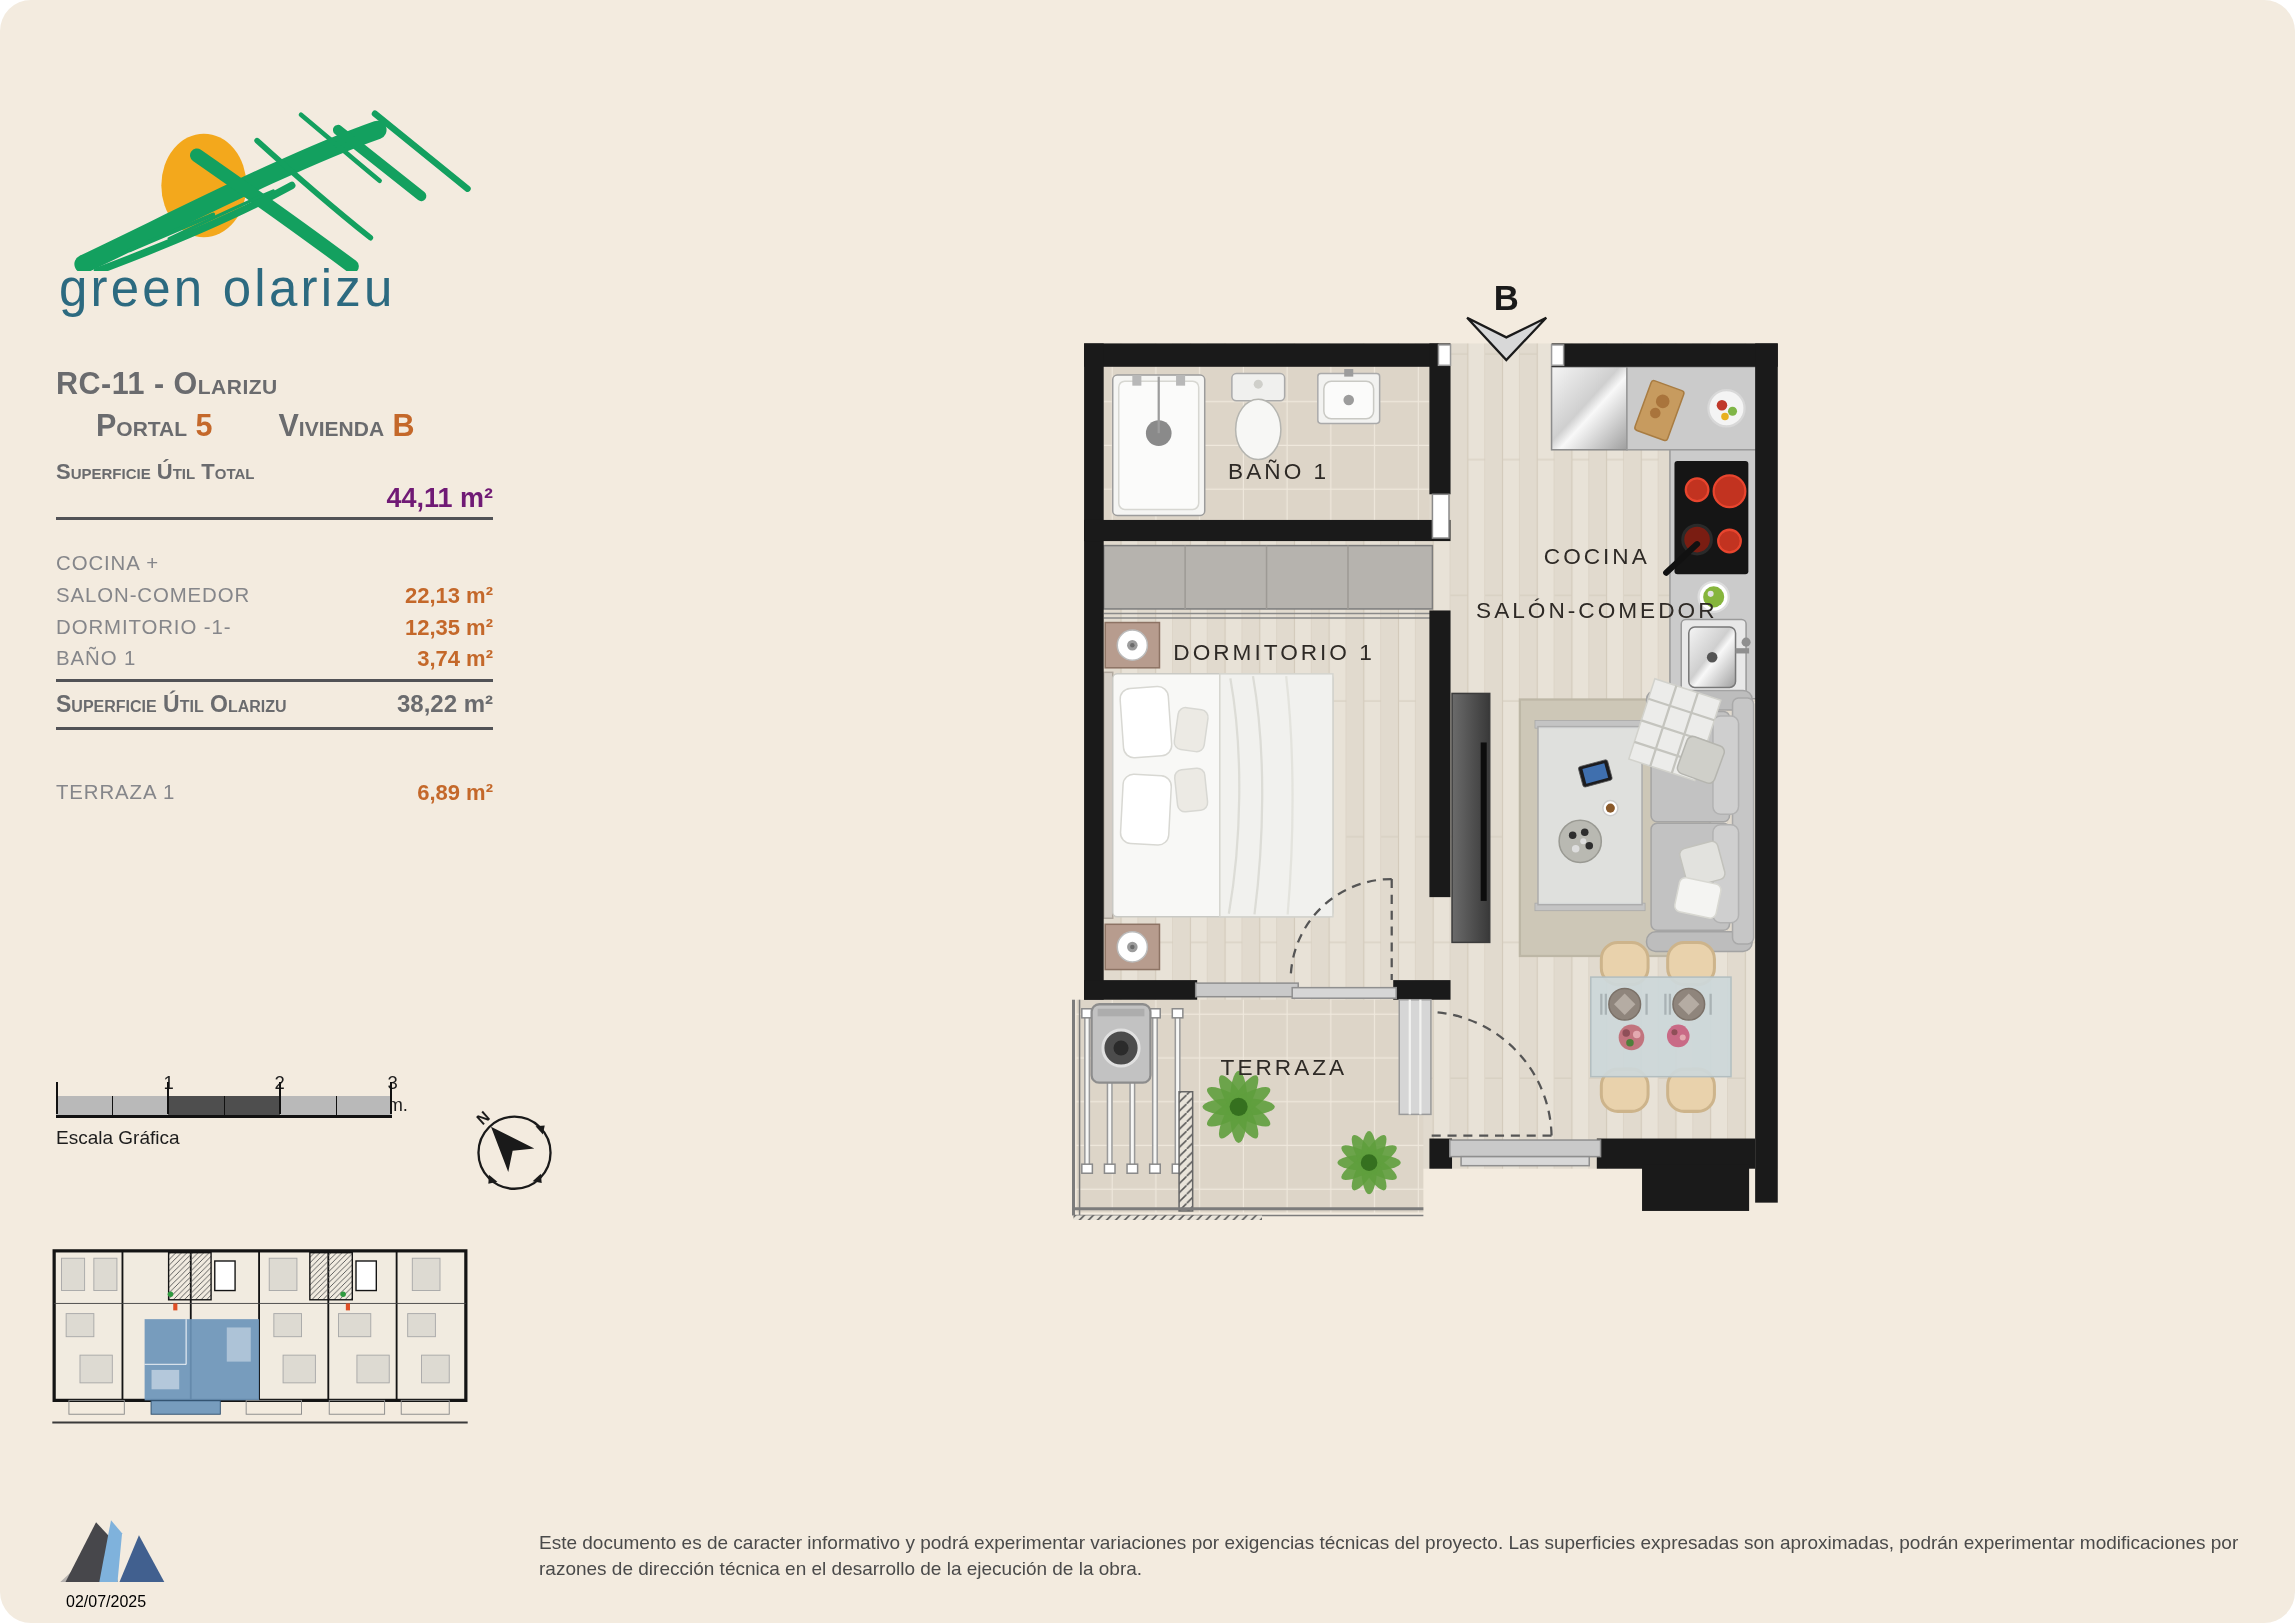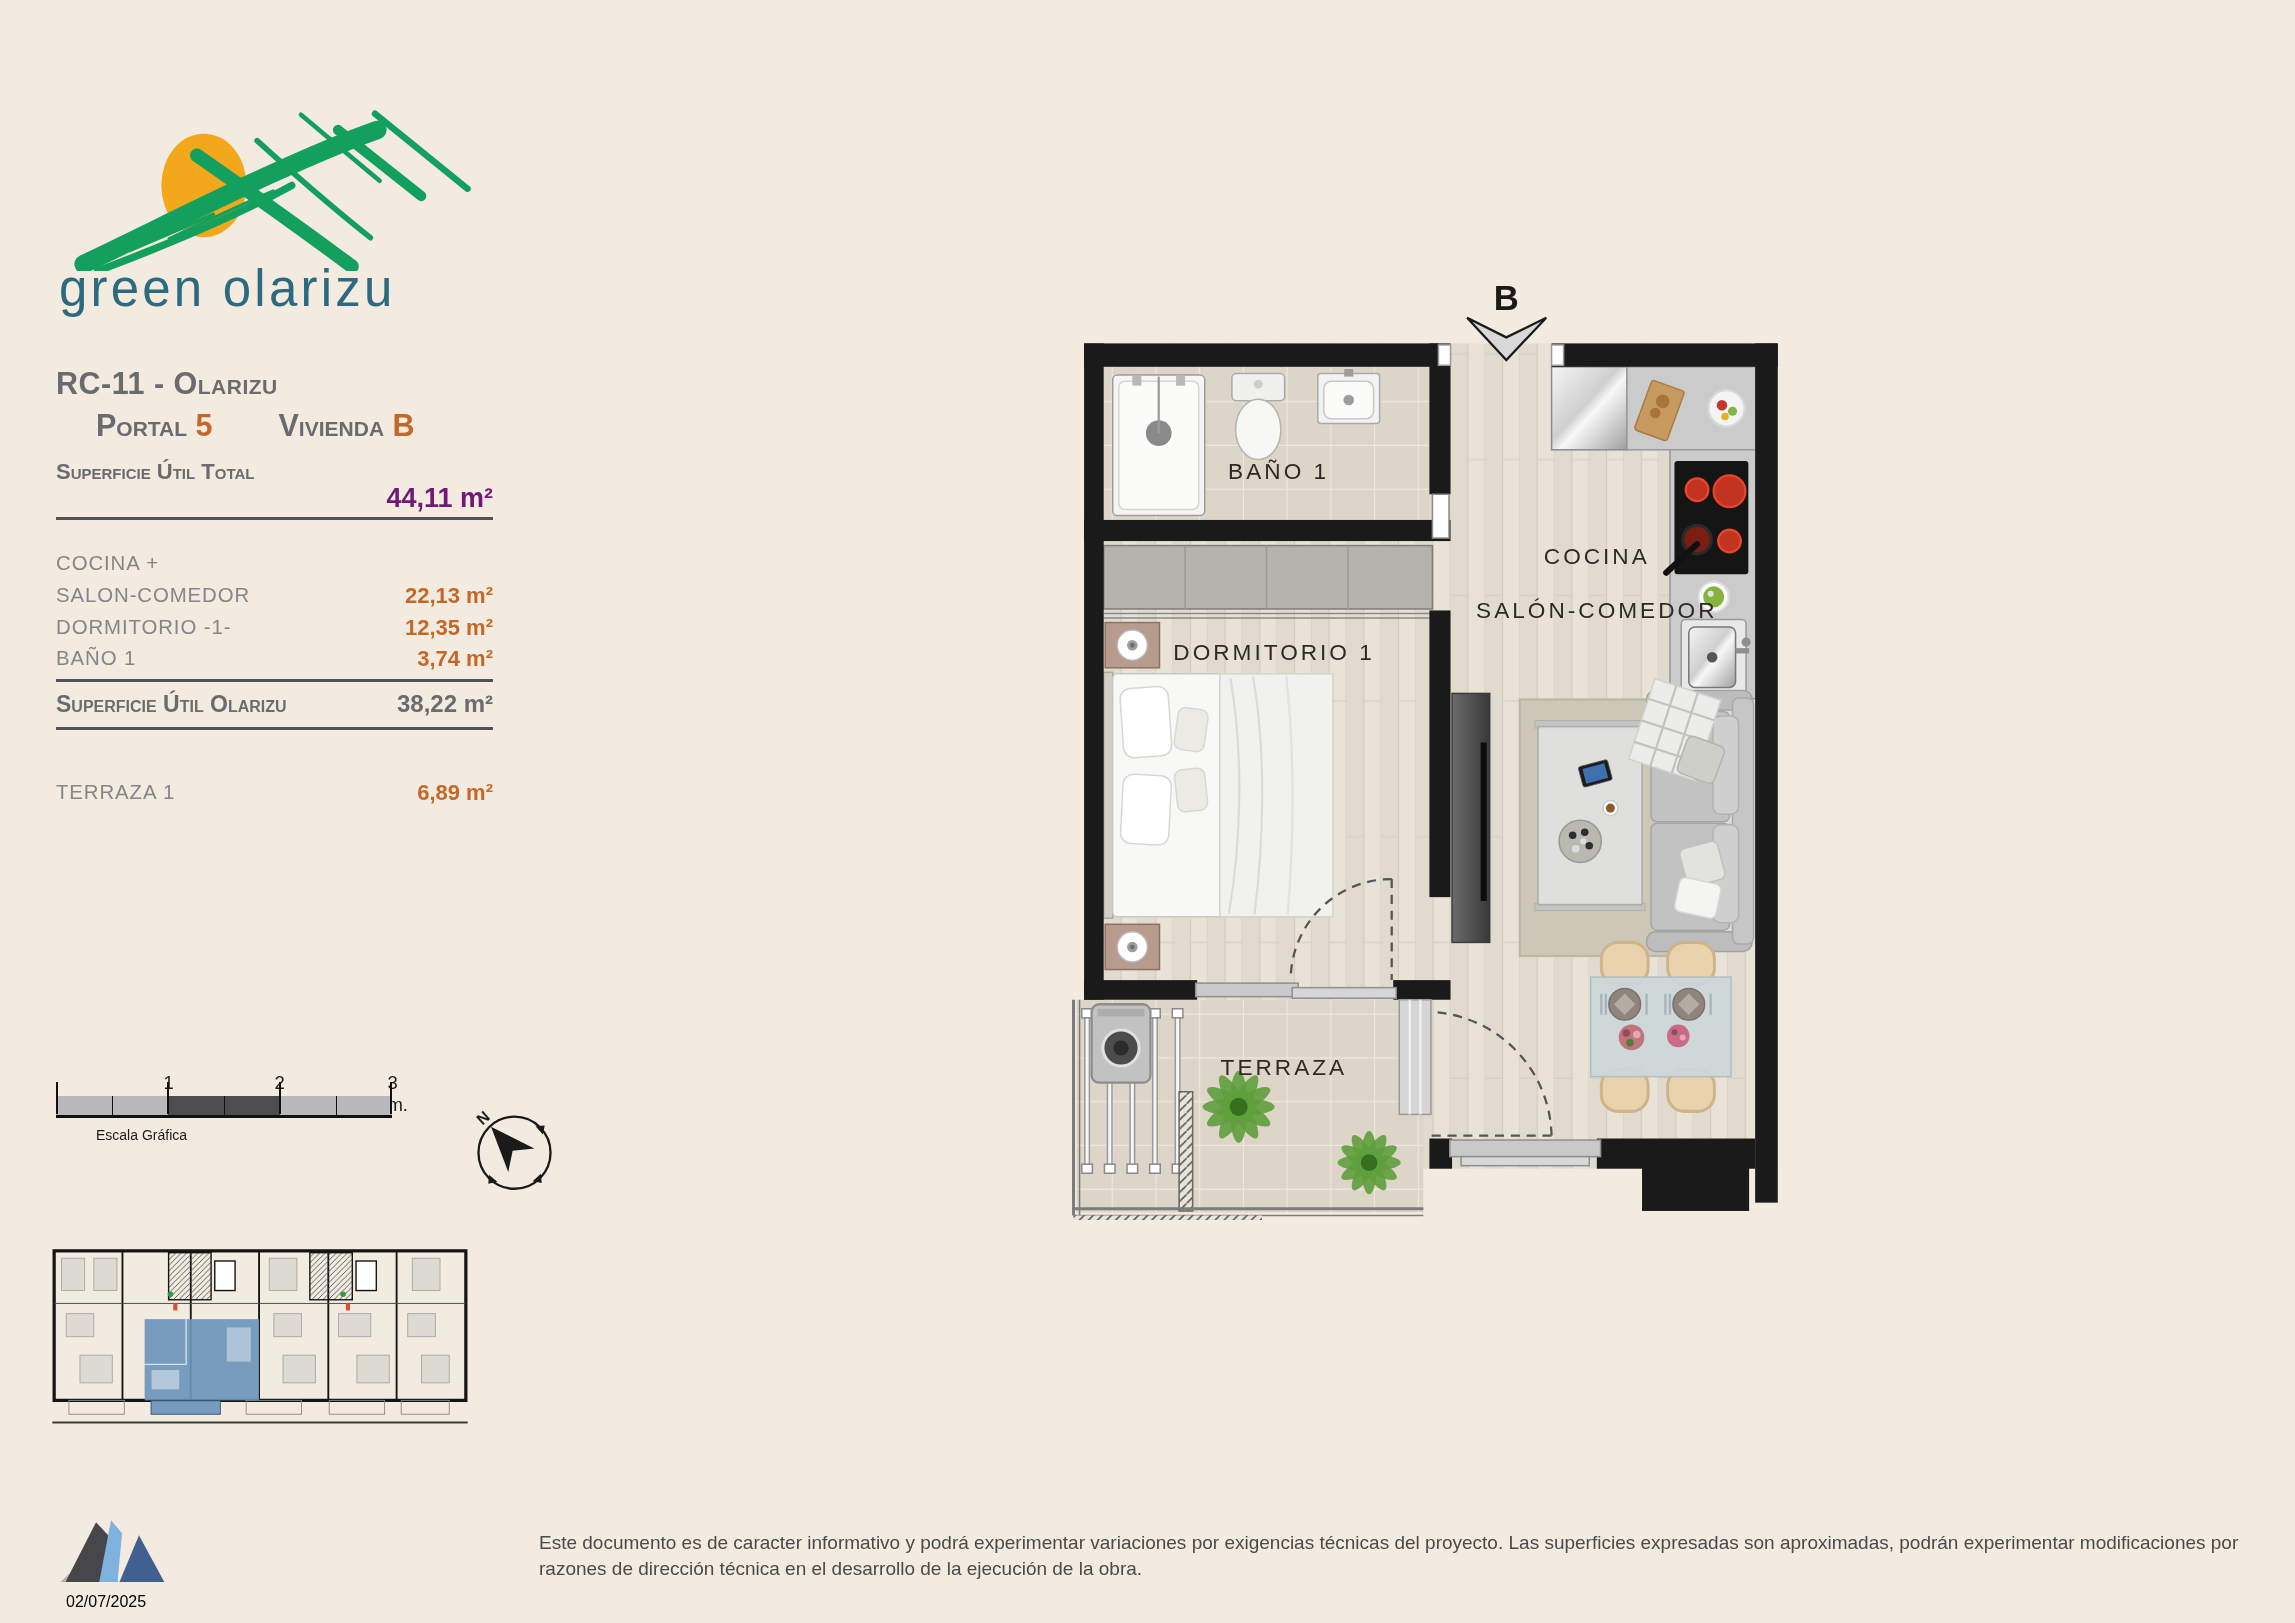--- a/index.html
+++ b/index.html
@@ -1,17 +1,17 @@
 <!DOCTYPE html>
 <html style="font-size:7.4px"><head>
 <meta charset="utf-8">
 <style>
   html,body{margin:0;padding:0;}
   .page{position:relative;width:2295px;height:1623px;background:#f3ebdf;overflow:hidden;
-        font-family:"Liberation Sans",sans-serif;color:#333;}
+        font-family:"Liberation Sans",sans-serif;color:#333;border-radius:31px;}
   .abs{position:absolute;}
   .sc{font-variant:small-caps;}
   
   .logo-text{left:59px;top:259px;font-size:51px;letter-spacing:3.2px;color:#2c6a80;}
   .ref-line{left:56px;top:366px;font-size:30.5px;font-weight:bold;color:#6a6b6e;letter-spacing:0.5px;}
   .portal-line{left:64px;top:408px;font-size:30.5px;font-weight:bold;color:#6a6b6e;margin-left:32px;}
   .accent{color:#c4682a;}
   .sup-label{left:56px;top:459px;font-size:22px;font-weight:bold;color:#6a6b6e;}
   .sup-value{left:56px;top:483px;width:437px;text-align:right;font-size:27px;font-weight:bold;color:#701a75;}
   .hline{left:56px;width:437px;height:3.2px;background:#515256;}
@@ -20,21 +20,21 @@
   .introw{left:56px;width:437px;font-size:23px;font-weight:bold;color:#6a6b6e;}
   .introw .val{position:absolute;right:0;top:-0.9px;font-size:24px;color:#6a6b6e;}
   
   .scalebar{left:56px;top:1072px;width:336px;height:74px;}
   .sb-num{position:absolute;top:0;font-size:18.5px;color:#1d1d1d;}
   .sb-bar{position:absolute;left:0;top:24px;width:336px;height:18.5px;
           background:linear-gradient(90deg,#b9b9b9 0 33.33%,#4e4e4e 33.33% 66.66%,#b9b9b9 66.66% 100%);
           border-bottom:3.7px solid #111;}
   .sb-tick{position:absolute;width:2.3px;background:#111;top:-14px;height:32px;}
   .sb-mtick{position:absolute;width:1.4px;background:#111;top:0;height:18.5px;}
-  .sb-caption{position:absolute;left:0;top:55px;font-size:14px;color:#1d1d1d;margin-left:40px;}
+  .sb-caption{position:absolute;left:0;top:55px;font-size:19px;color:#1d1d1d;}
   
   .brand-text{left:194px;top:1500px;font-size:92px;font-weight:bold;color:#3d5e94;letter-spacing:-0.9px;}
   .date{left:66px;top:1593px;font-size:16px;color:#000000;}
   .disclaimer{left:539px;top:1530px;width:1749px;font-size:19px;line-height:1.38;color:#4a4a4a;}
   
   .planwrap{left:1069px;top:271px;width:754px;height:949px;}
   svg text{font-family:"Liberation Sans",sans-serif;}
 </style>
 </head>
 <body>

